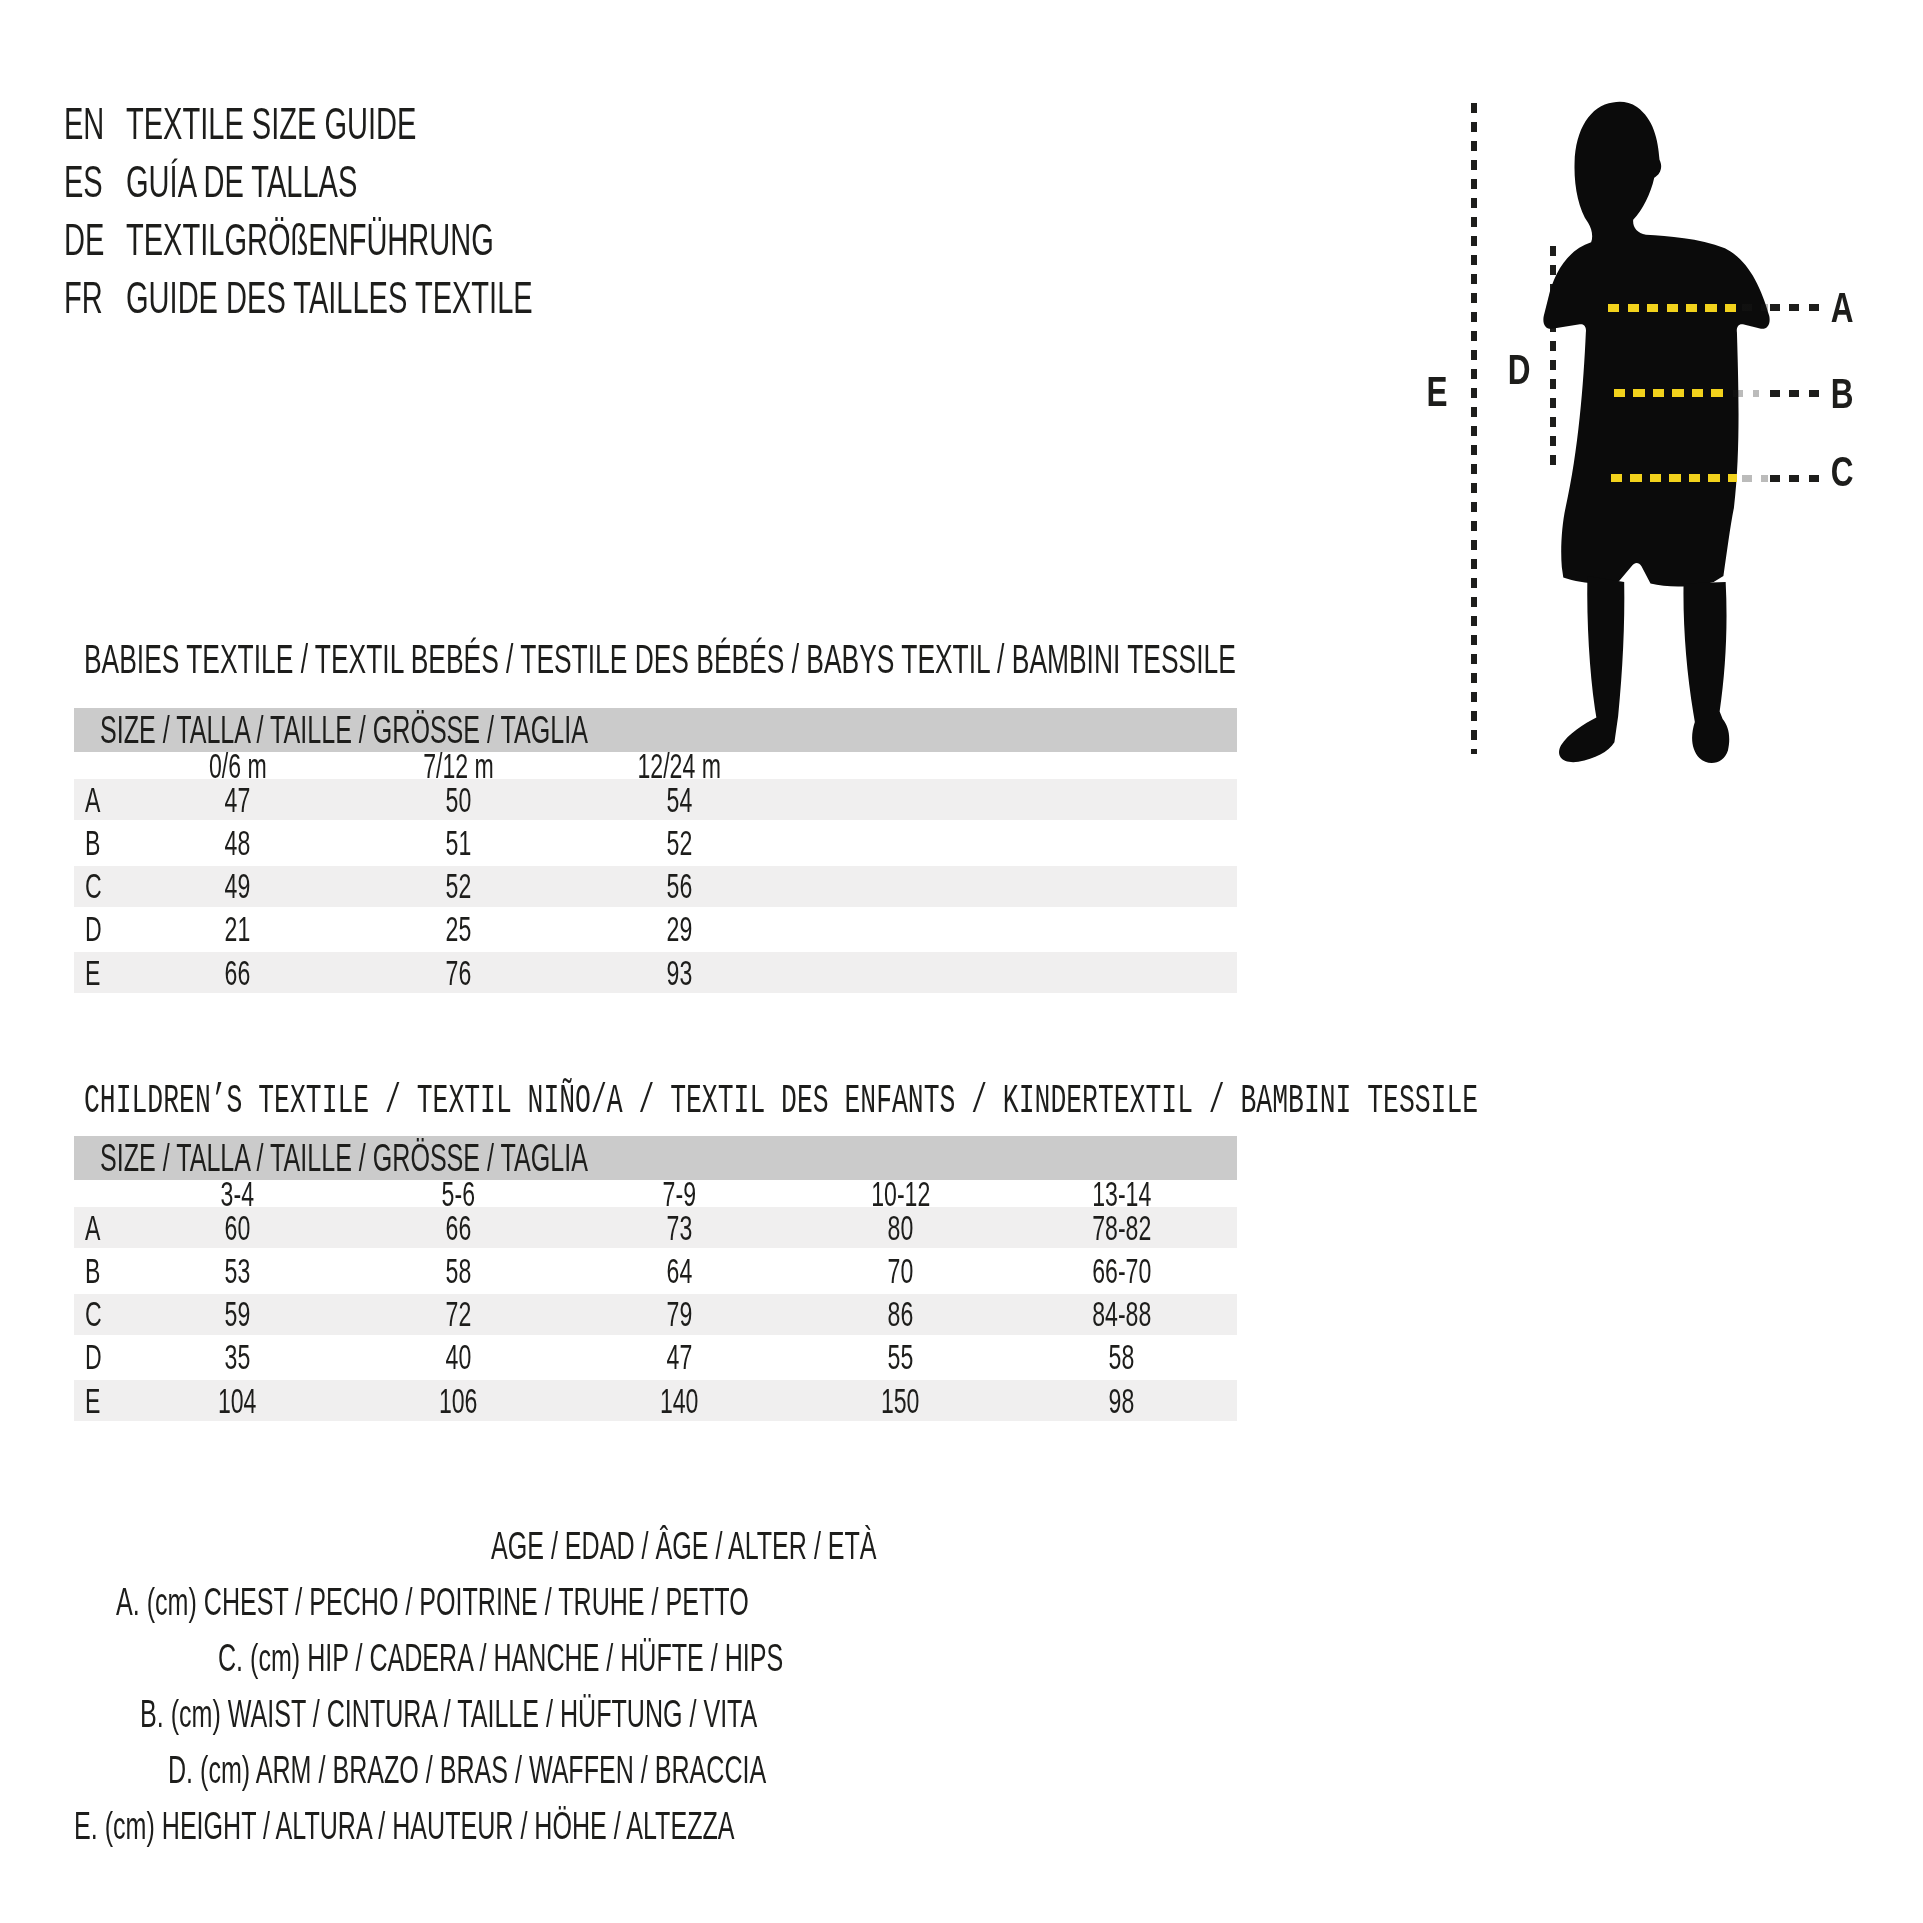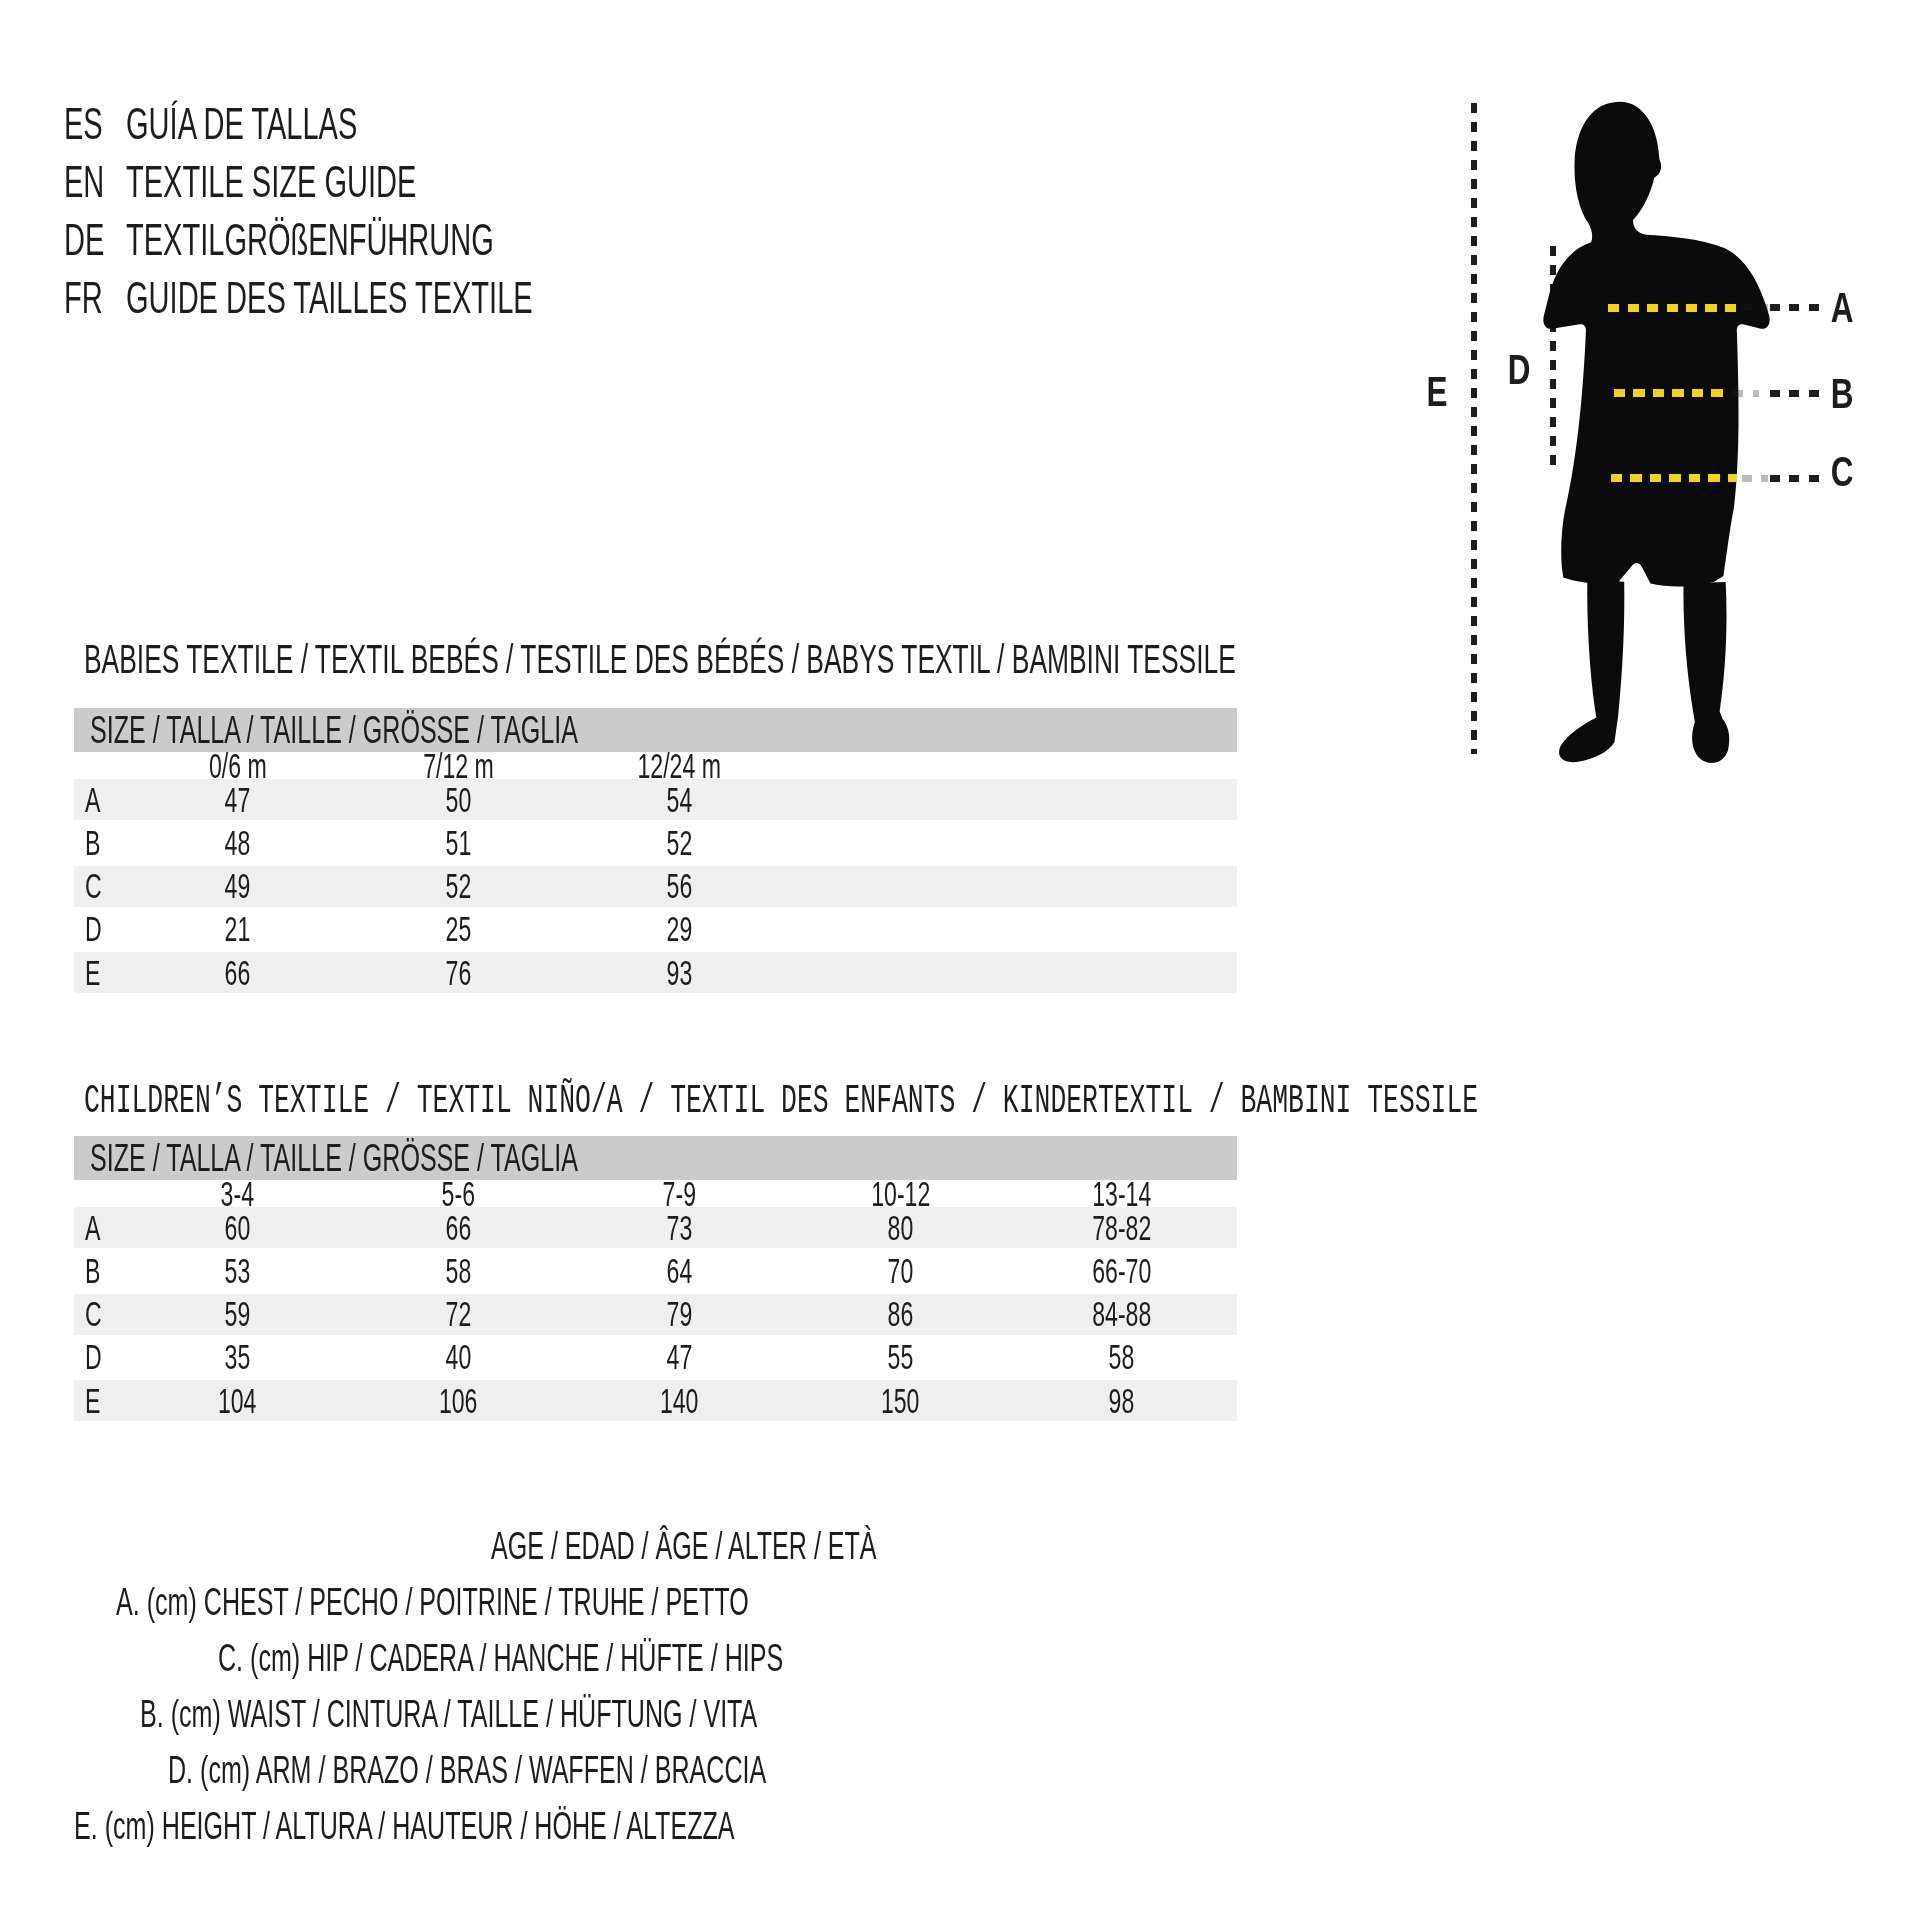--- a/index.html
+++ b/index.html
@@ -15,21 +15,21 @@
 
   
   .lang-block{position:absolute;left:64px;top:95px;}
   .lang-row{display:flex;height:58px;align-items:center;font-size:44px;}
   .lang-code{width:62px;flex:0 0 62px;}
   
   .section-title{position:absolute;left:84px;font-size:40px;line-height:39px;}
   
   .size-table{position:absolute;left:74px;width:1163px;}
   .size-bar{height:44px;background:var(--bar-gray);display:flex;align-items:center;
-            padding-left:16px;box-sizing:border-box;font-size:38px;}
+            padding-left:26px;box-sizing:border-box;font-size:38px;}
   .cols-row{height:27px;display:flex;align-items:center;font-size:35px;}
   .spacer{width:53px;flex:0 0 53px;}
   .vcell{width:221px;flex:0 0 221px;text-align:center;font-size:35px;}
   .trow{height:41px;margin-bottom:2.3px;display:flex;align-items:center;}
   .trow.odd{background:var(--band-gray);}
   .rlabel{width:53px;flex:0 0 53px;padding-left:10.5px;box-sizing:border-box;font-size:35px;}
   
   .legend{position:absolute;left:74px;top:1518px;font-size:38px;}
   .legend-row{height:56px;display:flex;align-items:center;justify-content:flex-end;}
   
@@ -46,26 +46,26 @@
   .fig-label .cxc{transform:scaleX(0.75);}
   .silhouette{position:absolute;left:1518px;top:98px;}
 </style>
 </head>
 <body>
 
 <div class="page">
 
   <div class="lang-block">
     <div class="lang-row">
+      <span class="lang-code"><span class="cx">EN</span></span>
+      <span class="lang-title"><span class="cx">TEXTILE SIZE GUIDE</span></span>
+    </div>
+    <div class="lang-row">
       <span class="lang-code"><span class="cx">ES</span></span>
       <span class="lang-title"><span class="cx">GUÍA DE TALLAS</span></span>
-    </div>
-    <div class="lang-row">
-      <span class="lang-code"><span class="cx">EN</span></span>
-      <span class="lang-title"><span class="cx">TEXTILE SIZE GUIDE</span></span>
     </div>
     <div class="lang-row">
       <span class="lang-code"><span class="cx">DE</span></span>
       <span class="lang-title"><span class="cx">TEXTILGRÖßENFÜHRUNG</span></span>
     </div>
     <div class="lang-row">
       <span class="lang-code"><span class="cx">FR</span></span>
       <span class="lang-title"><span class="cx">GUIDE DES TAILLES TEXTILE</span></span>
     </div>
   </div>

